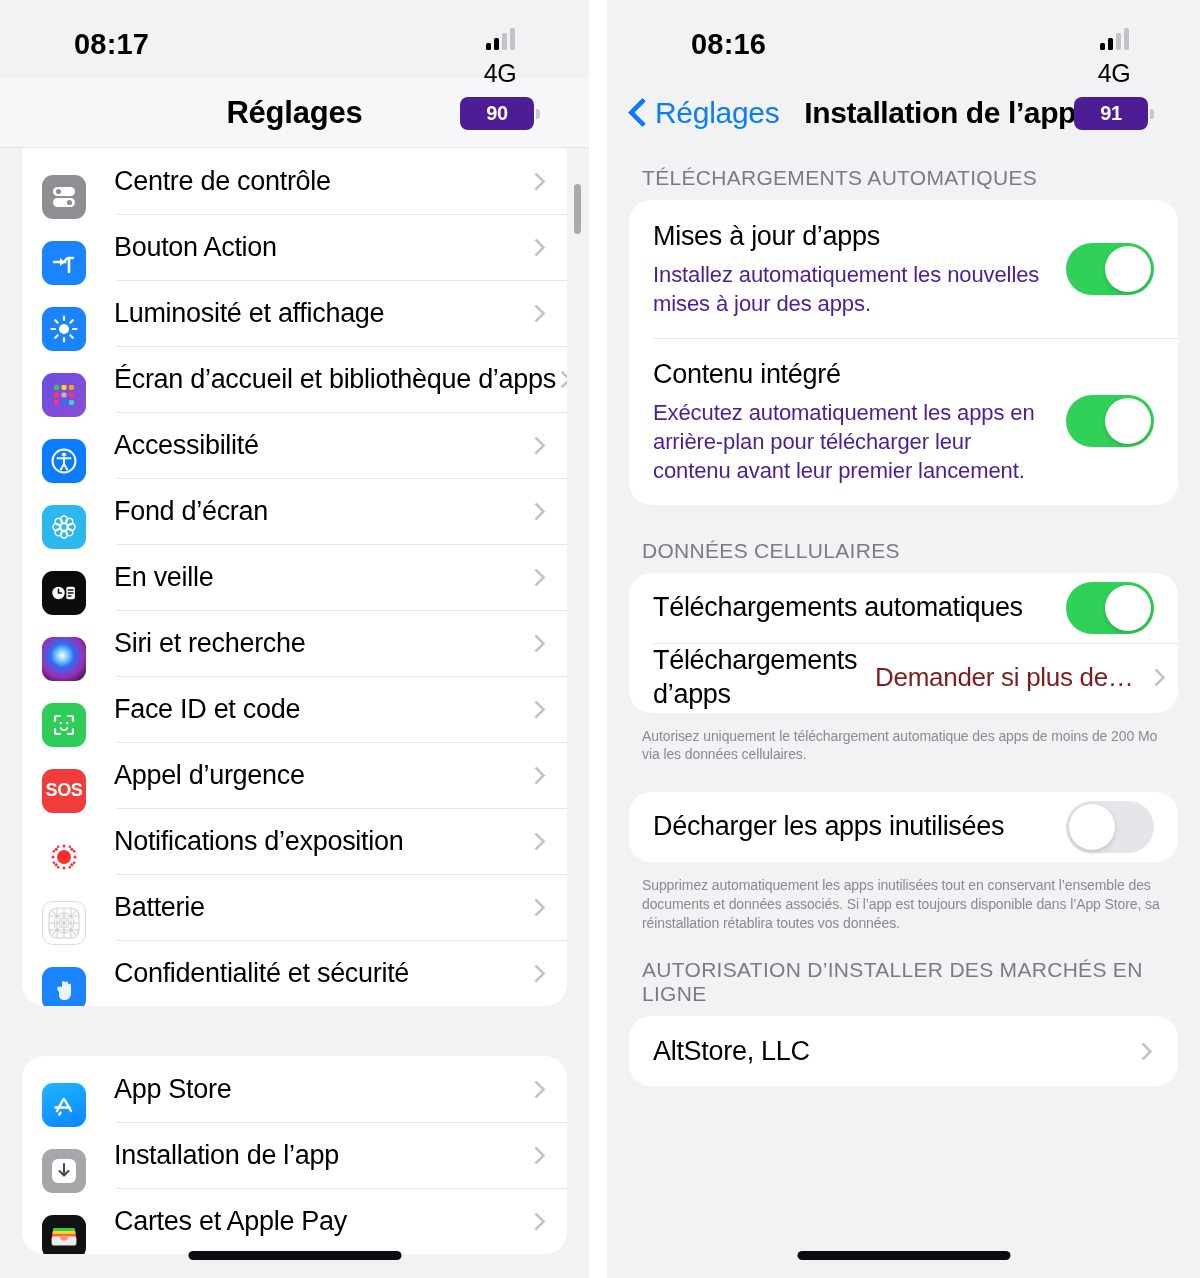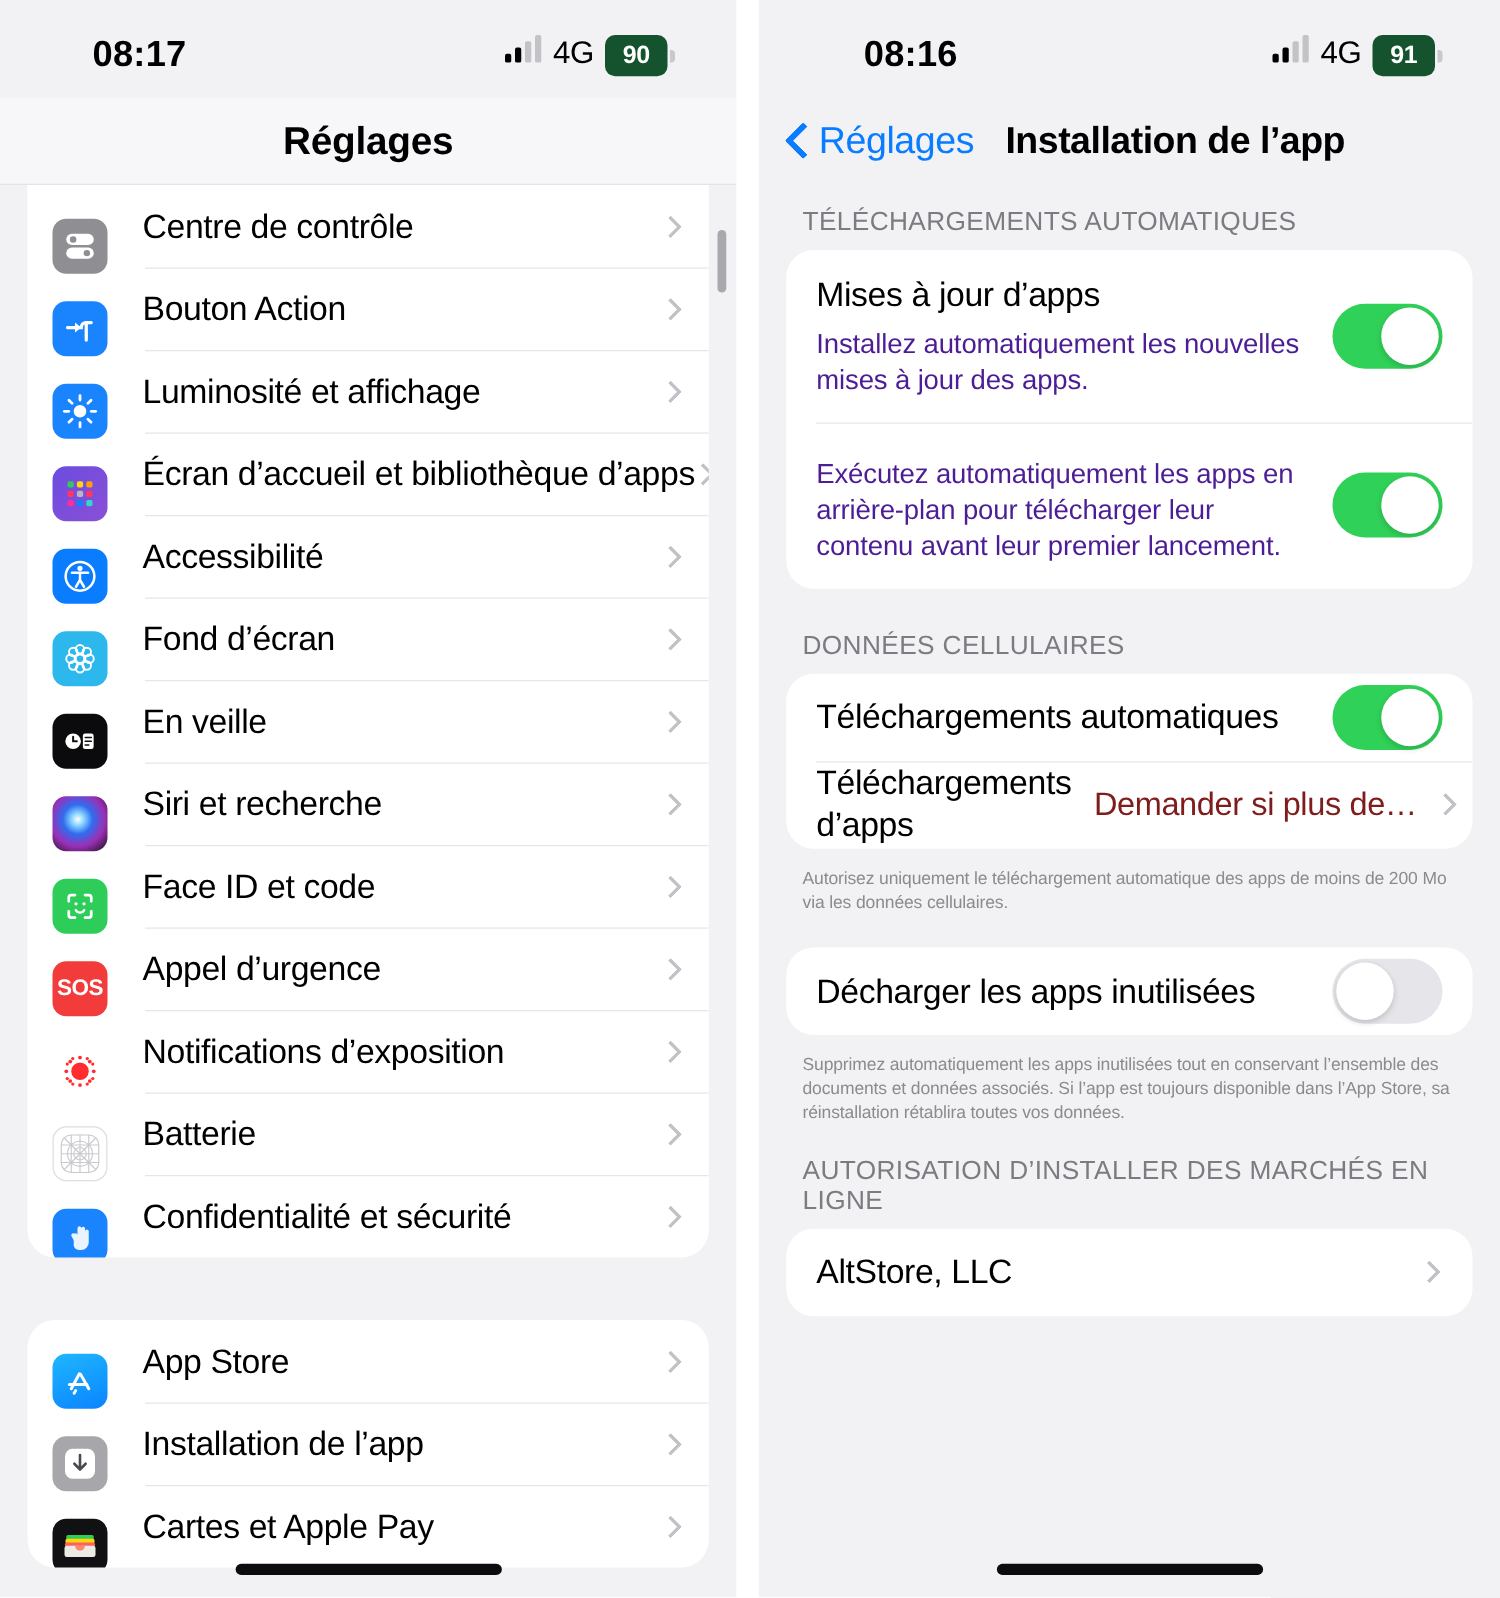--- a/index.html
+++ b/index.html
@@ -23,36 +23,36 @@
     position:relative; height:78px;
     display:flex; align-items:center;
   }
   .sb-time {
     position:absolute; font-size:29px; font-weight:700; color:#000;
     letter-spacing:.2px; top:28px;
   }
   .left .sb-time { left:74px; }
   .right .sb-time { left:84px; }
   .sb-right {
-    position:absolute; top:28px; display:flex; align-items:flex-start; gap:9px;
+    position:absolute; top:28px; display:flex; align-items:center; gap:9px;flex-direction:column;
   }
   .left .sb-right { right:49px; }
   .right .sb-right { right:46px; }
   .signal { display:flex; align-items:flex-end; gap:3px; height:22px; }
   .signal i { display:block; width:5px; border-radius:1.5px; background:#000; }
   .signal i:nth-child(1){ height:7px; }
   .signal i:nth-child(2){ height:12px; }
   .signal i:nth-child(3){ height:17px; background:#c3c3c7; }
   .signal i:nth-child(4){ height:22px; background:#c3c3c7; }
   .net { font-size:25px; font-weight:500; color:#000; letter-spacing:-.3px; }
   .batt-wrap { display:flex; align-items:center; }
   .batt {
-    background:#14532d; color:#fff; border-radius:8px;
+    background:#4c1d95; color:#fff; border-radius:8px;
     font-size:20px; font-weight:700; line-height:1;
-    padding:6px 14px 7px; letter-spacing:-.2px; min-width:44px; text-align:center;
+    padding:6px 26px 7px; letter-spacing:-.2px; min-width:44px; text-align:center;
   }
   .batt-tip { width:4px; height:10px; background:#c9c9cd; border-radius:0 3px 3px 0; margin-left:2px; }
 
   
   .navbar-left {
     height:70px; background:#f7f6f8;
     display:flex; align-items:center; justify-content:center;
     border-bottom:1px solid #e4e3e7;
   }
   .navbar-left .title { font-size:31px; font-weight:700; color:#000; letter-spacing:-.2px; }
@@ -493,20 +493,21 @@
           <div class="texts">
             <div class="rtitle">Mises à jour d’apps</div>
             <div class="rsub">Installez automatiquement les nouvelles mises à jour des apps.</div>
           </div>
           <div class="toggle on">
               <span class="knob"></span>
             </div>
         </div>
         <div class="rrow">
           <div class="texts">
+            <div class="rtitle">Contenu intégré</div>
             <div class="rsub">Exécutez automatiquement les apps en arrière-plan pour télécharger leur contenu avant leur premier lancement.</div>
           </div>
           <div class="toggle on">
               <span class="knob"></span>
             </div>
         </div>
       </div>
 
       <div class="sec-header" style="padding-top:34px;">DONNÉES CELLULAIRES</div>
       <div class="rcard">

